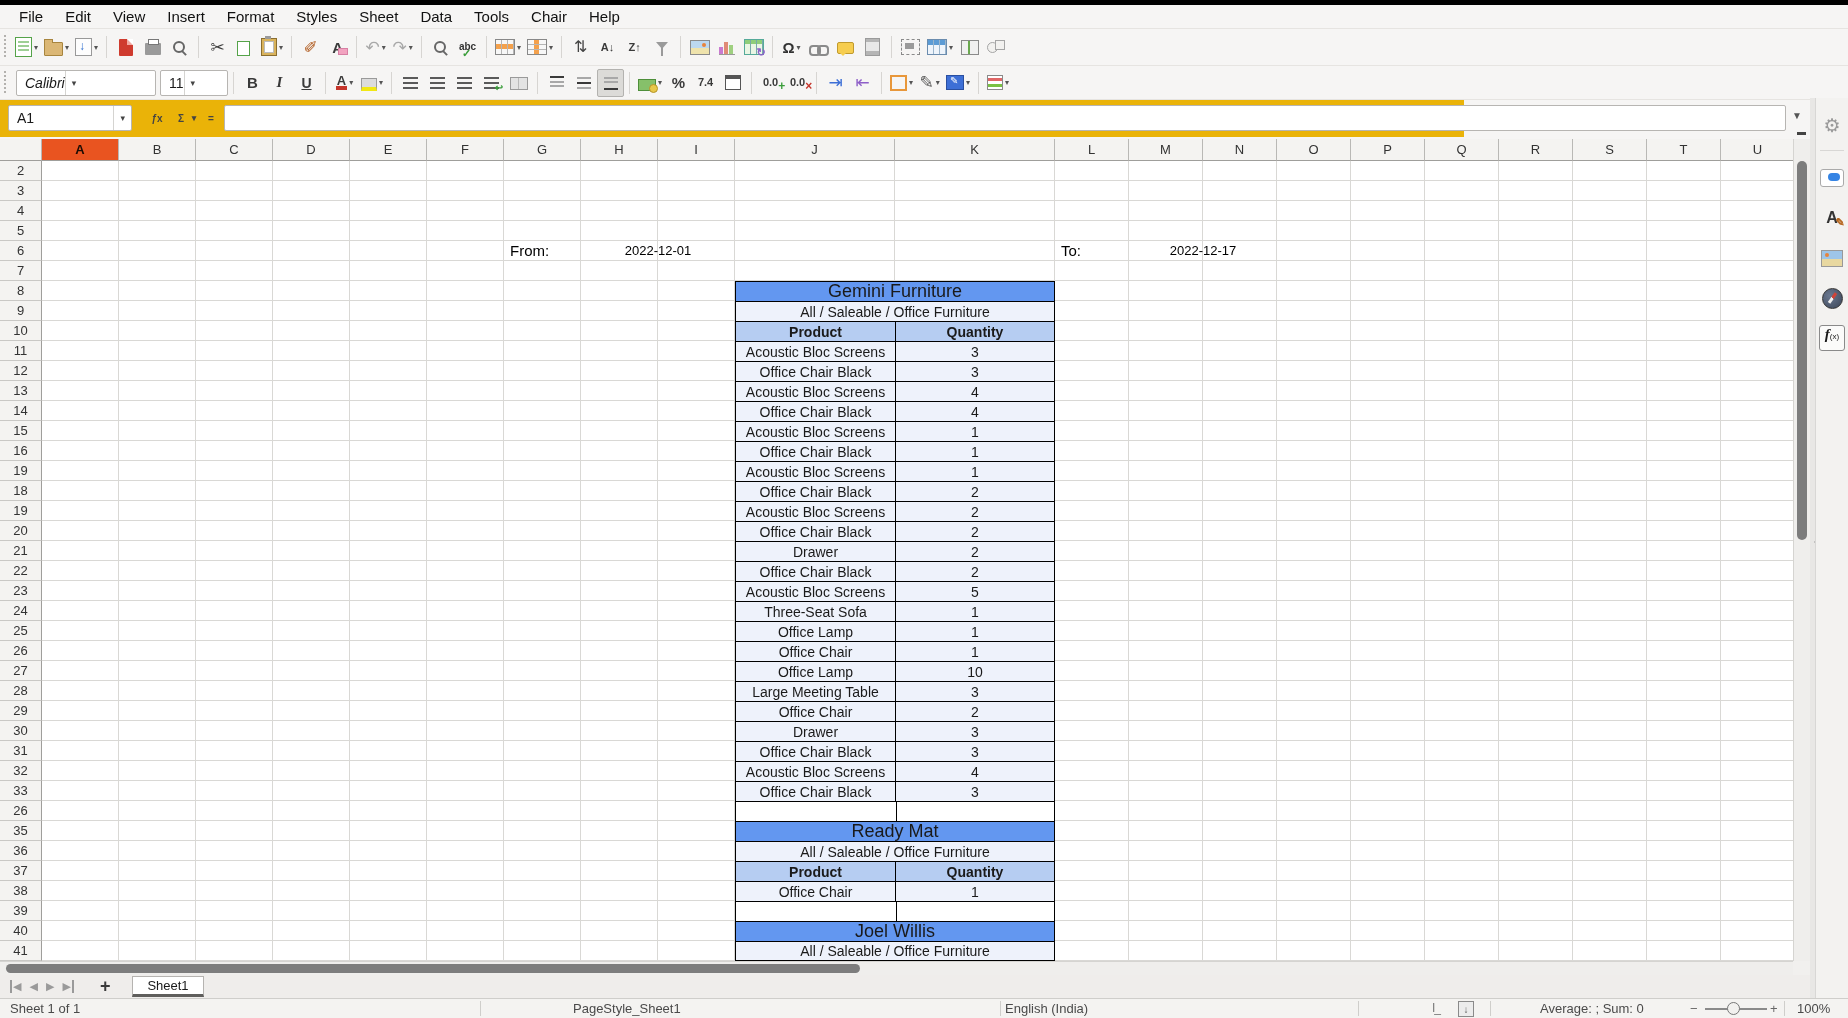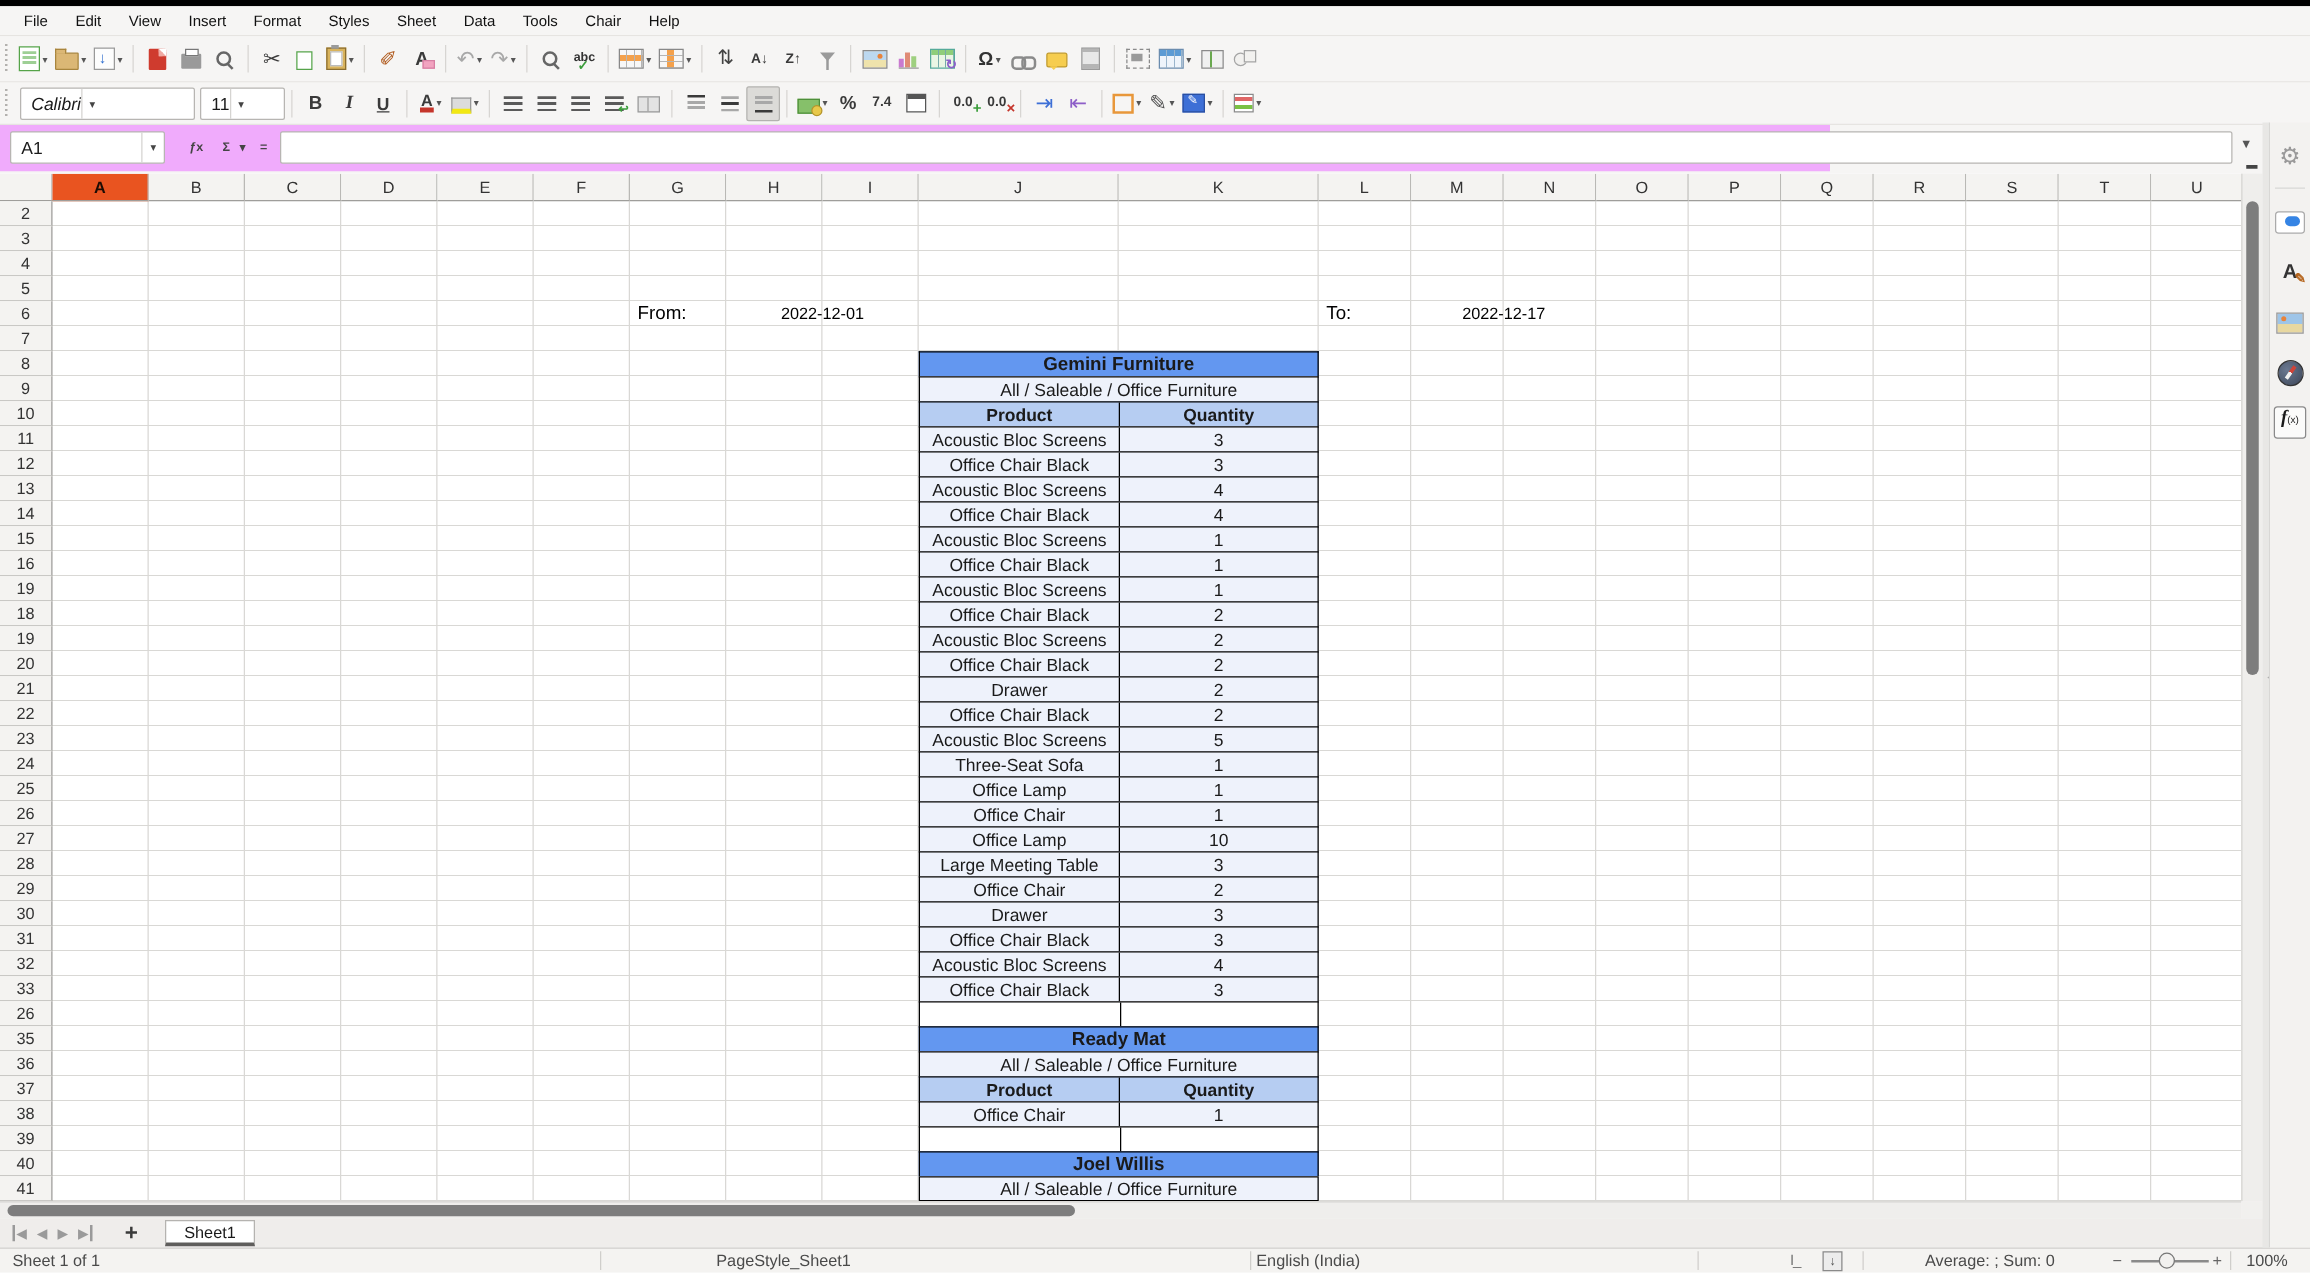--- a/index.html
+++ b/index.html
@@ -3,21 +3,21 @@
 <meta charset="utf-8">
 <style>
   html,body{margin:0;padding:0}
   body{width:1848px;height:1018px;overflow:hidden;background:#f6f5f4;
        font-family:"Liberation Sans",sans-serif;color:#1a1a1a;position:relative}
   .abs{position:absolute}
   
   #topstrip{left:0;top:0;width:1848px;height:5px;background:#000}
   #menubar{left:0;top:5px;width:1848px;height:24px;background:#f6f5f4;border-bottom:1px solid #e6e4e1;
            display:flex;align-items:center;padding-left:8px;box-sizing:border-box}
-  .menu-item{font-size:12px;padding:0 11px;color:#111;cursor:default}
+  .menu-item{font-size:15px;padding:0 11px;color:#111;cursor:default}
   #toolbar1{left:0;top:29px;width:1848px;height:37px;background:#f6f5f4;border-bottom:1px solid #e6e4e1;
             display:flex;align-items:center;padding-left:2px;box-sizing:border-box}
   #toolbar2{left:0;top:66px;width:1848px;height:34px;background:#f6f5f4;border-bottom:1px solid #e6e4e1;
             display:flex;align-items:center;padding-left:2px;box-sizing:border-box}
   .grip{width:5px;height:24px;margin:0 4px 0 1px;
         background:repeating-linear-gradient(to bottom,#b3b1ae 0 2px,transparent 2px 4px);
         background-size:2px 100%;background-repeat:repeat-y;background-position:1px 0}
   .tb-sep{width:1px;height:22px;background:#d7d5d2;margin:0 5px}
   .tb-btn{height:28px;min-width:27px;display:flex;align-items:center;justify-content:center;
           border:1px solid transparent;background:transparent;padding:0 2px;gap:1px}
@@ -103,21 +103,21 @@
   .ic-dec-add::after{content:"+";position:absolute;right:-7px;bottom:-4px;color:#3a9d3a;font-weight:700;font-size:12px}
   .ic-dec-del::after{content:"×";position:absolute;right:-7px;bottom:-4px;color:#c5352b;font-weight:700;font-size:12px}
   .ic-borders{width:13px;height:12px;border:2px solid #e8973a;
       background:#fff linear-gradient(90deg,transparent 0 5px,#b5b5b5 5px 6px,transparent 6px),
       linear-gradient(transparent 0 5px,#b5b5b5 5px 6px,transparent 6px)}
   .ic-bcolor{width:16px;height:13px;background:#3d6fd6;border:1px solid #2a4fa0;position:relative}
   .ic-bcolor::after{content:"✎";position:absolute;left:3px;top:0;font-size:10px;color:#fff}
   .ic-condfmt{width:14px;height:13px;border:1px solid #8a8a8a;
       background:#fff linear-gradient(transparent 0 2px,#e06666 2px 5px,transparent 5px 8px,#7ac143 8px 11px,transparent 11px)}
   
-  #formulabar{left:0;top:100px;width:1464px;height:37px;background:#f0abfc;display:flex;align-items:center}
+  #formulabar{left:0;top:100px;width:1464px;height:37px;background:#eab308;display:flex;align-items:center}
   .namebox{position:absolute;left:8px;top:5px;width:124px;height:26px;background:#fff;border:1px solid #b7b5b2;border-radius:2px;
            display:flex;align-items:center;box-sizing:border-box}
   .namebox .nb-text{padding-left:8px;font-size:14px;flex:1}
   .nb-arrow{border-left:1px solid #d5d4d1;padding:0 6px;font-size:9px;color:#444;align-self:stretch;display:flex;align-items:center}
   .fb-btn{position:absolute;top:5px;height:26px;width:22px;display:flex;align-items:center;justify-content:center;
           font-size:10px;color:#444;background:transparent;border:none;font-weight:700}
   #fb-input{position:absolute;left:224px;top:5px;width:1562px;height:26px;background:#fff;border:1px solid #b7b5b2;border-radius:2px;box-sizing:border-box}
   #fb-expand{position:absolute;left:1792px;top:10px;font-size:10px;color:#555}
   
   #grid{left:0;top:139px;width:1793px;height:822px;background:#fff;overflow:hidden}
@@ -132,21 +132,21 @@
          background:repeating-linear-gradient(to bottom,transparent 0 19px,#d9d8d5 19px 20px)}
   .vline{position:absolute;top:0;width:1px;height:800px;background:#d9d8d5}
   .merged-title{position:absolute;background:#fff;display:flex;align-items:center;justify-content:center;
                 font-weight:700;font-size:28px;color:#000}
   .cell-label{position:absolute;height:20px;line-height:20px;font-size:15px;color:#000;padding-left:6px;box-sizing:border-box}
   .cell-date{position:absolute;height:20px;line-height:20px;font-size:13px;color:#000;text-align:center}
   
   .section{position:absolute;width:320px}
   .srow{height:20px;box-sizing:border-box;border-left:1px solid #000;border-right:1px solid #000;border-top:1px solid #000;
         display:flex;font-size:14px;align-items:center}
-  .srow.hdr{background:#6397f0;font-weight:700;font-size:15px;justify-content:center}
+  .srow.hdr{background:#6397f0;font-weight:400;font-size:18px;justify-content:center}
   .srow.sub{background:#eef2fb;justify-content:center}
   .srow.cols{background:#b6cdf2;font-weight:700}
   .srow.data{background:#eef2fb}
   .scell-p{width:160px;box-sizing:border-box;border-right:1px solid #000;text-align:center;align-self:stretch;
            display:flex;align-items:center;justify-content:center}
   .scell-q{flex:1;align-self:stretch;display:flex;align-items:center;justify-content:center}
   .srow.spacer{background:#fff;position:relative}
   .srow.spacer .mid{position:absolute;left:160px;top:0;bottom:0;width:1px;background:#000}
   .srow.last{border-bottom:1px solid #000}
   

